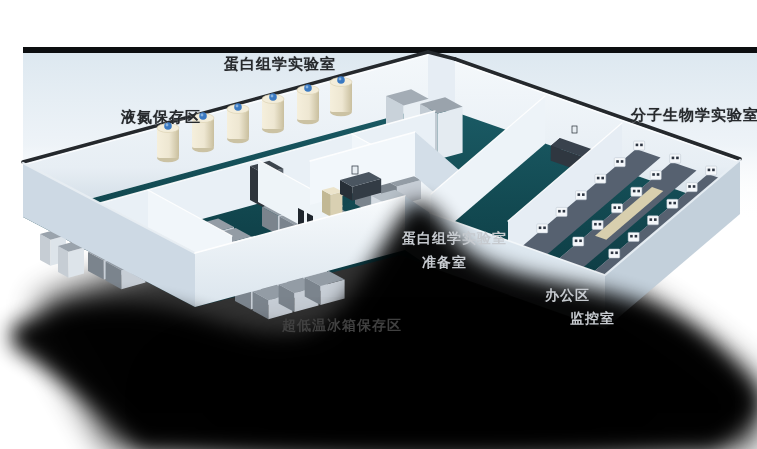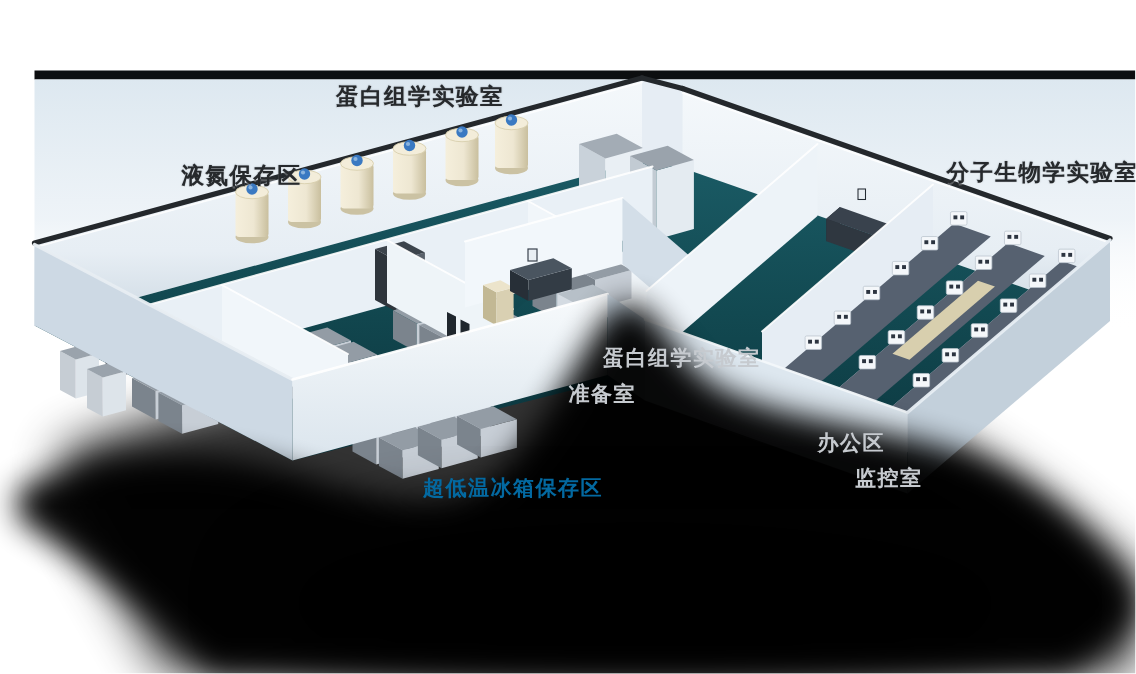--- a/index.html
+++ b/index.html
@@ -2,21 +2,21 @@
 <html><head>
 <meta charset="utf-8">
 <style>
   html,body{margin:0;padding:0;background:#ffffff;}
   .stage{position:relative;width:757px;height:449px;background:#ffffff;overflow:hidden;
          font-family:"DejaVu Sans",sans-serif;}
   .stage svg{position:absolute;left:0;top:0;}
   .lbl{position:absolute;font-weight:bold;white-space:nowrap;letter-spacing:1px;}
   .lbl.dark{font-size:15px;color:#26292c;text-shadow:0 1px 0 rgba(255,255,255,0.25),0 0 1px rgba(60,70,80,0.55);}
   .lbl.light{font-size:14px;color:#c6cacf;}
-  .lbl.gray{font-size:14px;color:#0369a1;}
+  .lbl.gray{font-size:14px;color:#404040;}
 </style>
 </head>
 <body>
 
 <div class="stage">
   <svg id="scene" width="757" height="449" viewBox="0 0 757 449">
       <defs>
         <linearGradient id="bgPanel" x1="0" y1="0" x2="0" y2="1">
           <stop offset="0" stop-color="#dde8f0" stop-opacity="1"></stop>
           <stop offset="0.55" stop-color="#ecf2f7" stop-opacity="0.9"></stop>
@@ -447,17 +447,17 @@
       <g>
         <path d="M 12,326 C 70,300 140,296 205,318 C 268,338 300,345 330,318 C 360,290 385,240 402,214 C 412,200 425,198 436,212 C 452,232 462,252 492,264 C 540,283 585,283 640,302 C 690,320 722,350 757,392 L 757,414 C 742,428 726,440 714,449 L 140,449 C 102,406 55,372 12,346 Z" fill="#000000" opacity="0.96" filter="url(#b10)"></path>
         <ellipse cx="430" cy="402" rx="255" ry="58" fill="#000000" opacity="0.9" filter="url(#b26)"></ellipse>
       </g>
     </svg>
 
   <div class="lbl dark" style="left:224px;top:55px">蛋白组学实验室</div>
   <div class="lbl dark" style="left:121px;top:108px">液氮保存区</div>
   <div class="lbl dark" style="left:631px;top:106px">分子生物学实验室</div>
   <div class="lbl light" style="left:402px;top:230px">蛋白组学实验室</div>
-  <div class="lbl light" style="left:379px;top:254px">准备室</div>
+  <div class="lbl light" style="left:422px;top:254px">准备室</div>
   <div class="lbl light" style="left:545px;top:287px">办公区</div>
   <div class="lbl light" style="left:570px;top:310px">监控室</div>
   <div class="lbl gray" style="left:282px;top:317px">超低温冰箱保存区</div>
 </div>
 
 </body></html>

